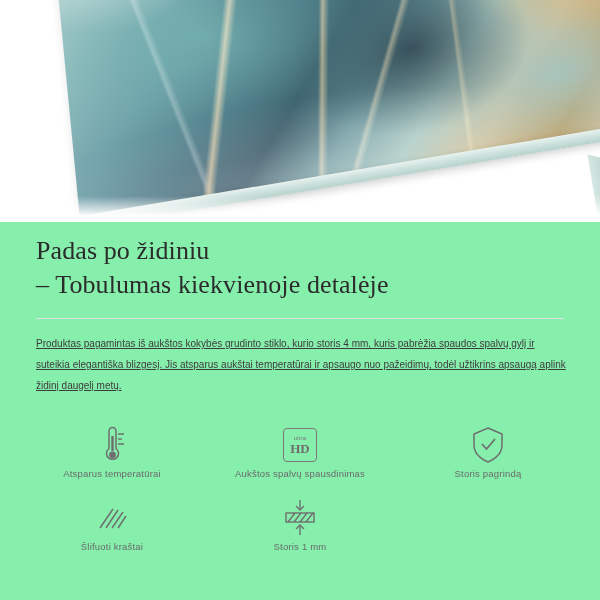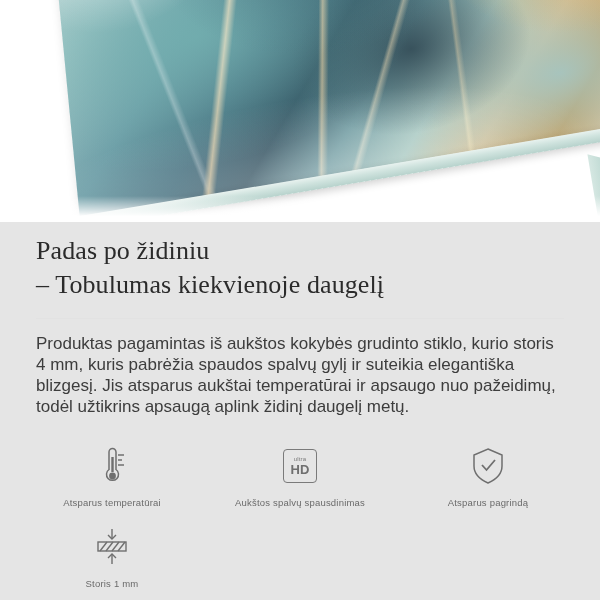--- a/index.html
+++ b/index.html
@@ -7,21 +7,21 @@
     width: 600px;
     height: 600px;
     background: #ffffff;
     font-family: "Liberation Sans", sans-serif;
     overflow: hidden;
   }
   .page {
     position: relative;
     width: 600px;
     height: 600px;
-    background: #e5e5e5;
+    background: #86efac;
   }
 
   
   .hero {
     position: relative;
     width: 600px;
     height: 222px;
     overflow: hidden;
     background: #ffffff;
   }
@@ -129,25 +129,26 @@
     letter-spacing: 0.1px;
   }
   .headline .l2 { display: block; }
   .rule {
     margin: 16px 0 14px 0;
     height: 1px;
     background: #e2e2e2;
     width: 528px;
   }
   .body-text {
-    font-size: 17px;
+    font-size: 10px;
     line-height: 21px;
     color: #3d3d3d;
     width: 530px;
     text-align: left;
+    text-decoration: underline;
   }
 
   
   .features {
     margin-top: 26px;
     display: grid;
     grid-template-columns: repeat(3, 1fr);
     row-gap: 16px;
     width: 600px;
     padding: 0 18px;
@@ -159,38 +160,38 @@
     justify-content: flex-start;
   }
   .feature .glyph {
     height: 46px;
     display: flex;
     align-items: center;
     justify-content: center;
     color: #6f6f6f;
   }
   .feature .caption {
-    margin-top: 8px;
+    margin-top: 0;
     font-size: 9.5px;
     color: #6a6a6a;
     text-align: left;
     letter-spacing: 0.2px;
   }
   .ultrahd {
     width: 34px; height: 34px;
     border: 1.6px solid #7a7a7a;
     border-radius: 4px;
     display: flex;
     flex-direction: column;
     align-items: center;
     justify-content: center;
     line-height: 1;
   }
   .ultrahd .u1 { font-size: 6px; color: #7a7a7a; letter-spacing: .2px; }
-  .ultrahd .u2 { font-size: 13px; font-weight: bold; color: #6f6f6f; margin-top: 1px; }
+  .ultrahd .u2 { font-size: 13px; font-weight: bold; color: #6f6f6f; margin-top: 1px; font-family: Liberation Serif, serif; }
 </style>
 </head>
 <body>
 
 <div class="page">
 
   <div class="hero">
     <div class="hero-stage">
       <div class="slab">
         <div class="veins"></div>
@@ -200,21 +201,21 @@
       <div class="edge-right"></div>
     </div>
     <div class="sparkle"></div>
     <div class="sparkle sparkle2"></div>
     <div class="hero-mask-bottom"></div>
   </div>
 
   <div class="content">
     <h1 class="headline">
       <span>Padas po židiniu</span>
-      <span class="l2">– Tobulumas kiekvienoje daugelį</span>
+      <span class="l2">– Tobulumas kiekvienoje detalėje</span>
     </h1>
     <div class="rule"></div>
     <p class="body-text">Produktas pagamintas iš aukštos kokybės grudinto stiklo, kurio storis 4 mm, kuris pabrėžia spaudos spalvų gylį ir suteikia elegantiška blizgesį. Jis atsparus aukštai temperatūrai ir apsaugo nuo pažeidimų, todėl užtikrins apsaugą aplink židinį daugelį metų.</p>
   </div>
 
   <div class="features">
 
     <div class="feature">
       <div class="glyph">
         <svg width="36" height="40" viewBox="0 0 36 40" fill="none" stroke="#6f6f6f" stroke-width="1.5">
@@ -239,24 +240,36 @@
       <div class="caption">Aukštos spalvų spausdinimas</div>
     </div>
 
     <div class="feature">
       <div class="glyph">
         <svg width="38" height="42" viewBox="0 0 38 42" fill="none" stroke="#6f6f6f" stroke-width="1.5">
           <path d="M19 4 L33 10 V21 C33 29 27 34.5 19 38 C11 34.5 5 29 5 21 V10 Z"></path>
           <polyline points="13,20 17.5,25 26,15" stroke-width="1.8"></polyline>
         </svg>
       </div>
-      <div class="caption">Atsparus pagrindą</div>
-    </div>
-
-
+      <div class="caption">Storis pagrindą</div>
+    </div>
+
+
+    <div class="feature">
+      <div class="glyph">
+        <svg width="40" height="34" viewBox="0 0 40 34" fill="none" stroke="#6f6f6f" stroke-width="1.5">
+          <path d="M5 28 L20 6 L35 28 Z" stroke="none"></path>
+          <line x1="8" y1="27" x2="21" y2="8"></line>
+          <line x1="14" y1="27" x2="26" y2="9"></line>
+          <line x1="20" y1="27" x2="31" y2="11"></line>
+          <line x1="26" y1="27" x2="34" y2="15"></line>
+        </svg>
+      </div>
+      <div class="caption">Šlifuoti kraštai</div>
+    </div>
 
     <div class="feature">
       <div class="glyph">
         <svg width="40" height="42" viewBox="0 0 40 42" fill="none" stroke="#6f6f6f" stroke-width="1.4">
           <line x1="20" y1="3" x2="20" y2="12"></line>
           <polyline points="16,9 20,13 24,9"></polyline>
           <rect x="6" y="16" width="28" height="9"></rect>
           <line x1="8" y1="25" x2="15" y2="16"></line>
           <line x1="14" y1="25" x2="21" y2="16"></line>
           <line x1="20" y1="25" x2="27" y2="16"></line>

